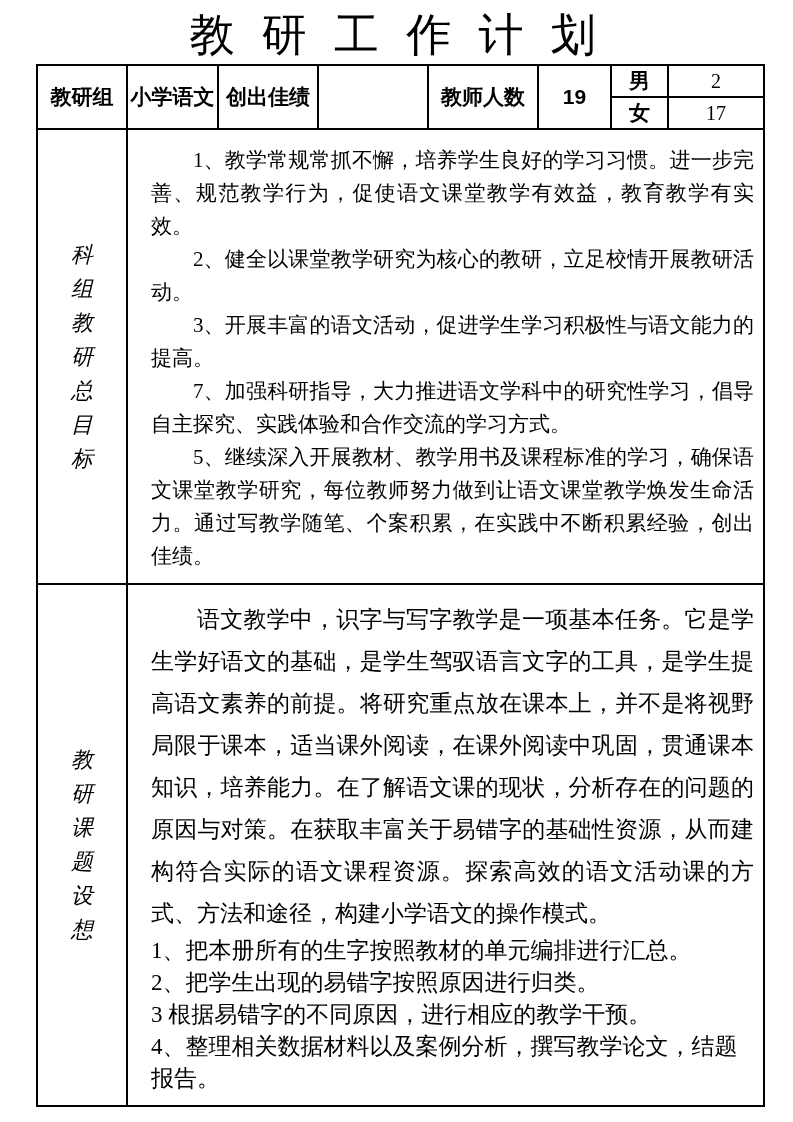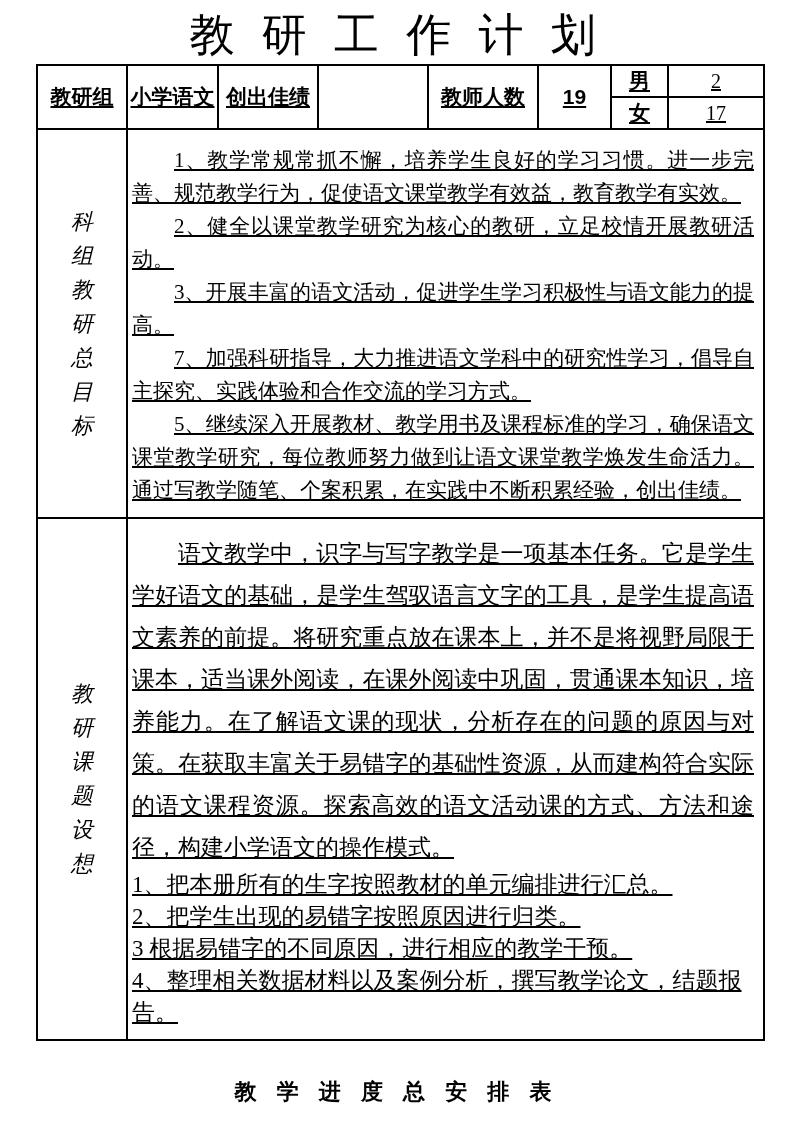--- a/index.html
+++ b/index.html
@@ -27,21 +27,21 @@
     text-align: center;
     font-family: "Liberation Serif", serif;
     font-weight: normal;
     font-size: 45px;
     letter-spacing: 8px;
     line-height: 58px;
     white-space: nowrap;
   }
 
   
-  table { border-collapse: collapse; table-layout: fixed; text-decoration: underline; }
+  table { border-collapse: collapse; table-layout: fixed; }
   td { border: 2px solid #000; vertical-align: middle; }
 
   .main-table { width: 727px; margin-left: 36px; }
   .hdr {
     font-family: "Liberation Sans", sans-serif;
     font-weight: bold;
     font-size: 21px;
     text-align: center;
     line-height: 26px;
     padding: 2px;
@@ -58,21 +58,21 @@
   .vlabel {
     display: inline-block;
     font-family: "DejaVu Serif", serif;
     font-style: italic;
     font-weight: 500;
     font-size: 22px;
   }
   .vlabel span { display: block; line-height: 34px; text-align: center; }
 
   
-  .content-cell { padding: 14px 9px 10px 4px; vertical-align: top; }
+  .content-cell { padding: 14px 9px 10px 23px; vertical-align: top; }
   .goals-cell { height: 330px; }
   .research-cell { height: 414px; }
   .body-par {
     font-size: 21px;
     line-height: 33px;
     text-indent: 2em;
     text-align: justify;
   }
   .intro-par {
     font-size: 23px;

